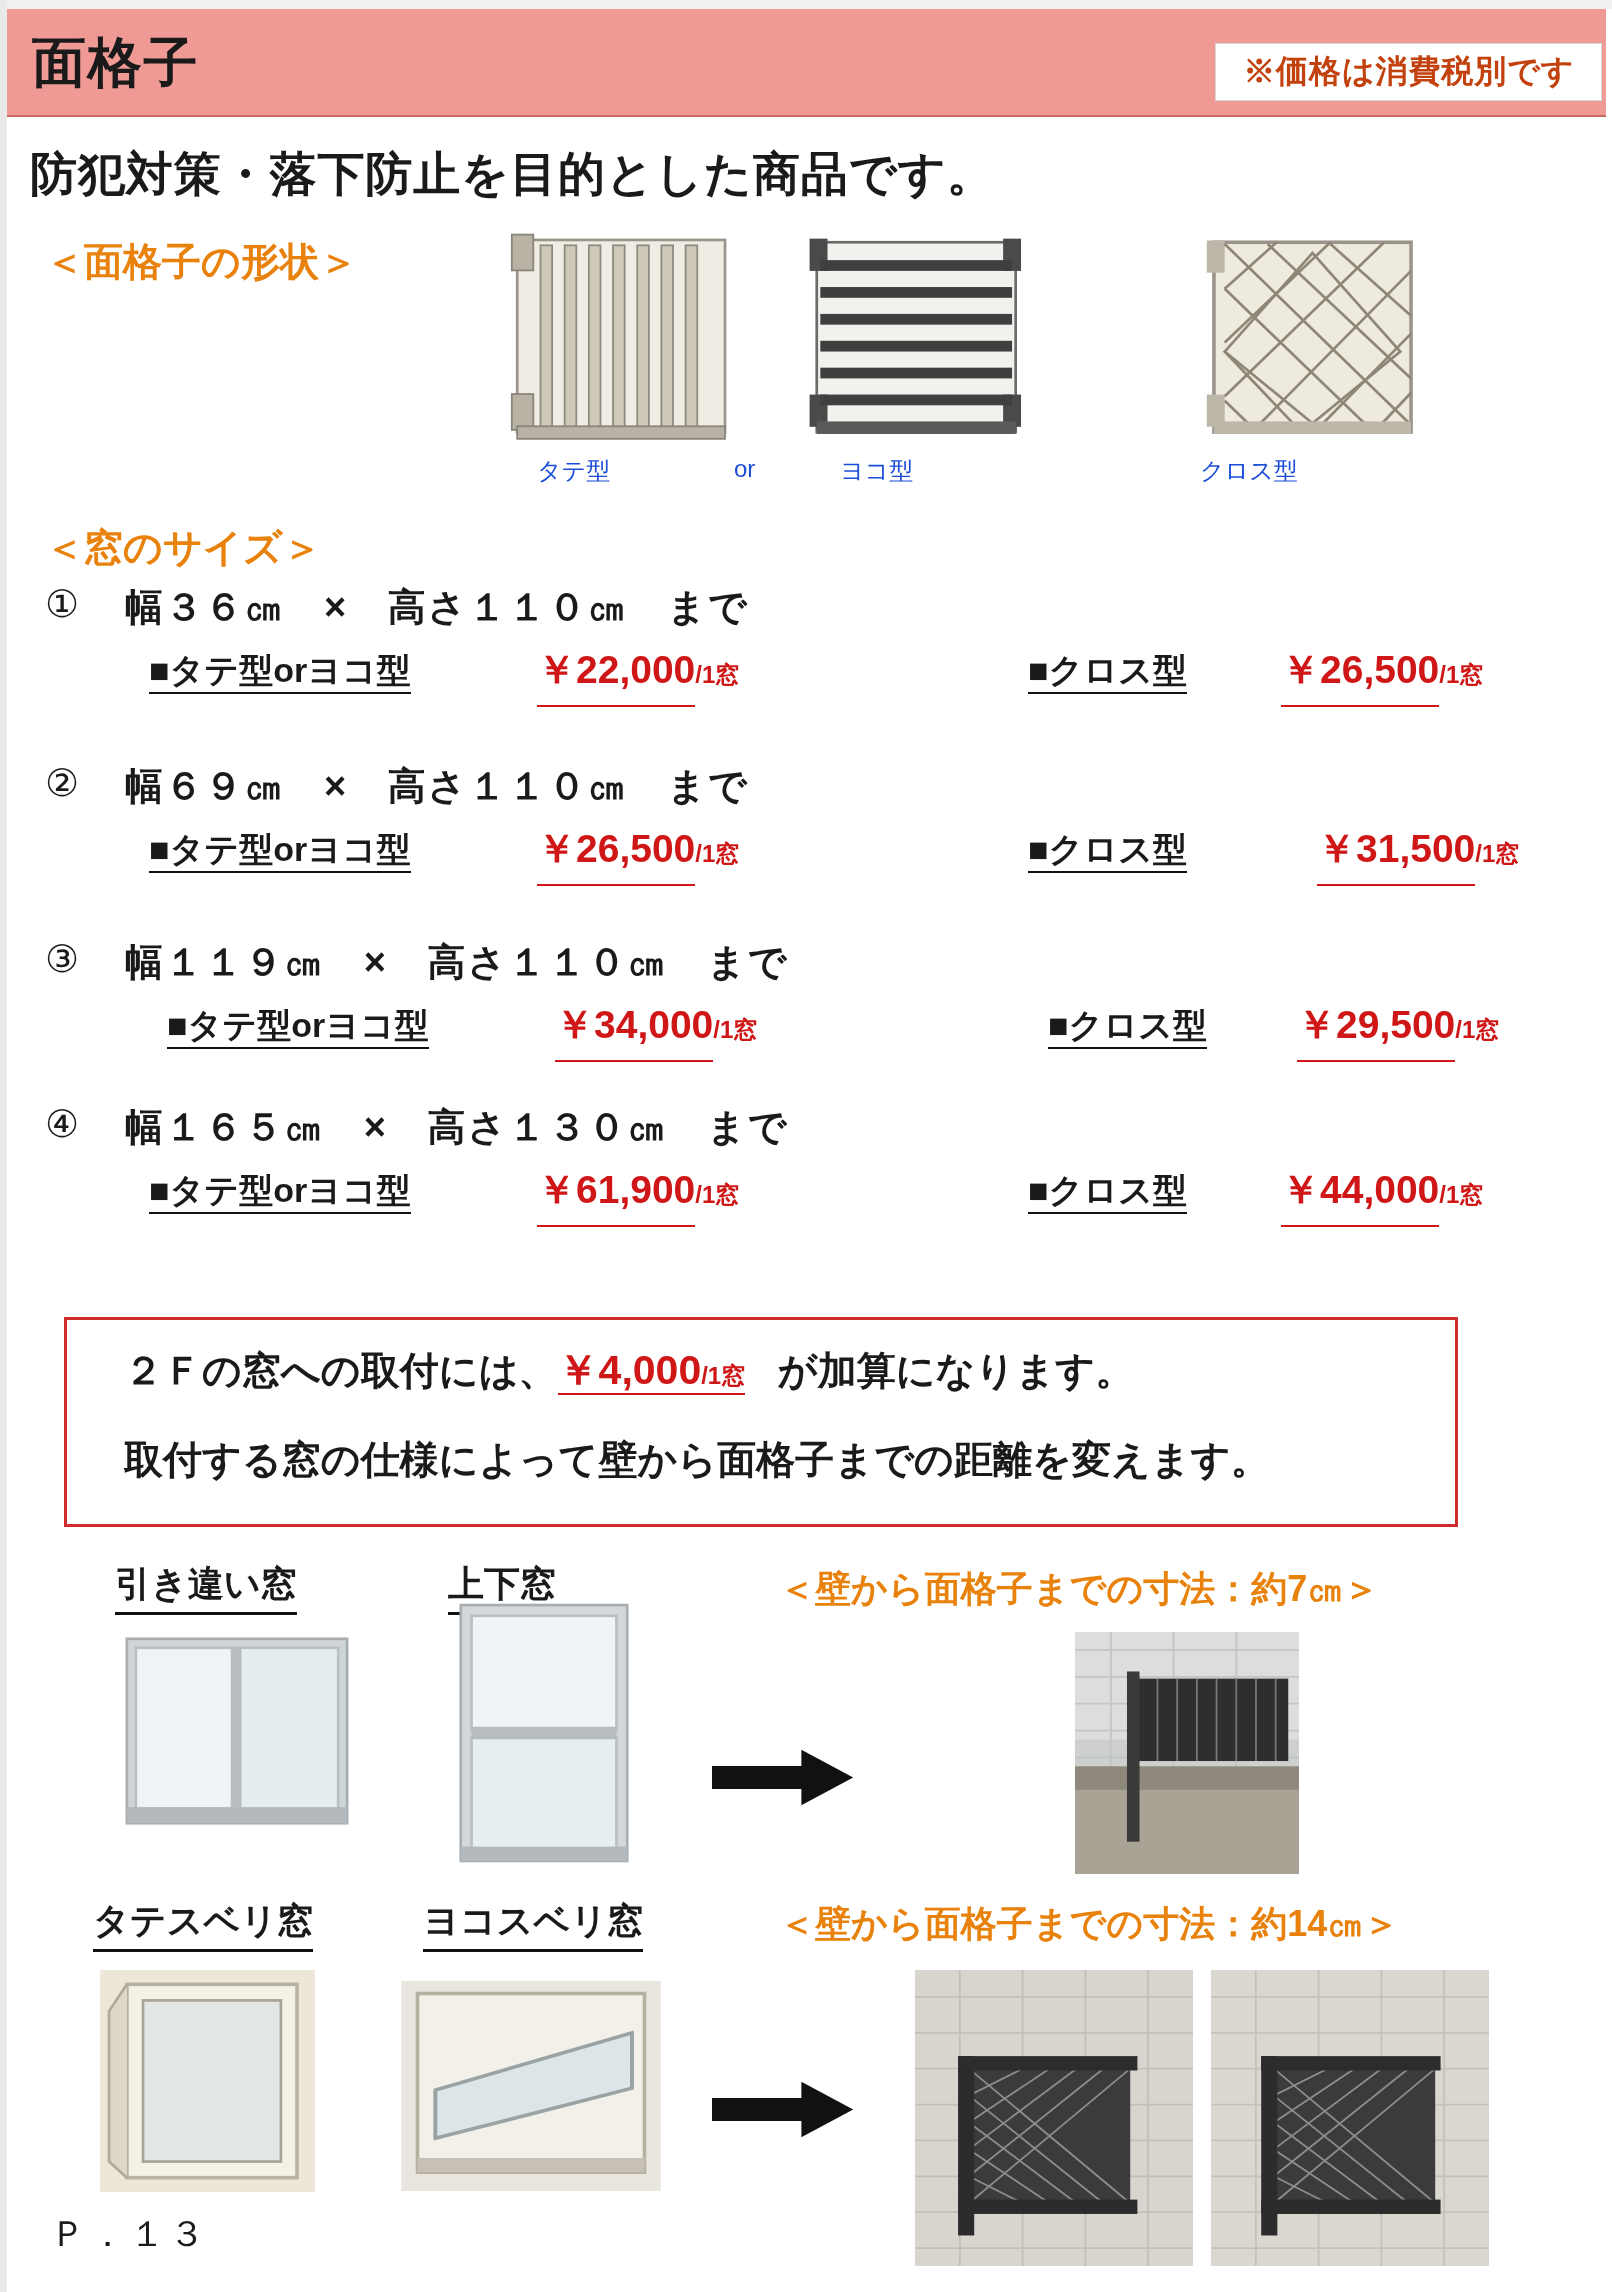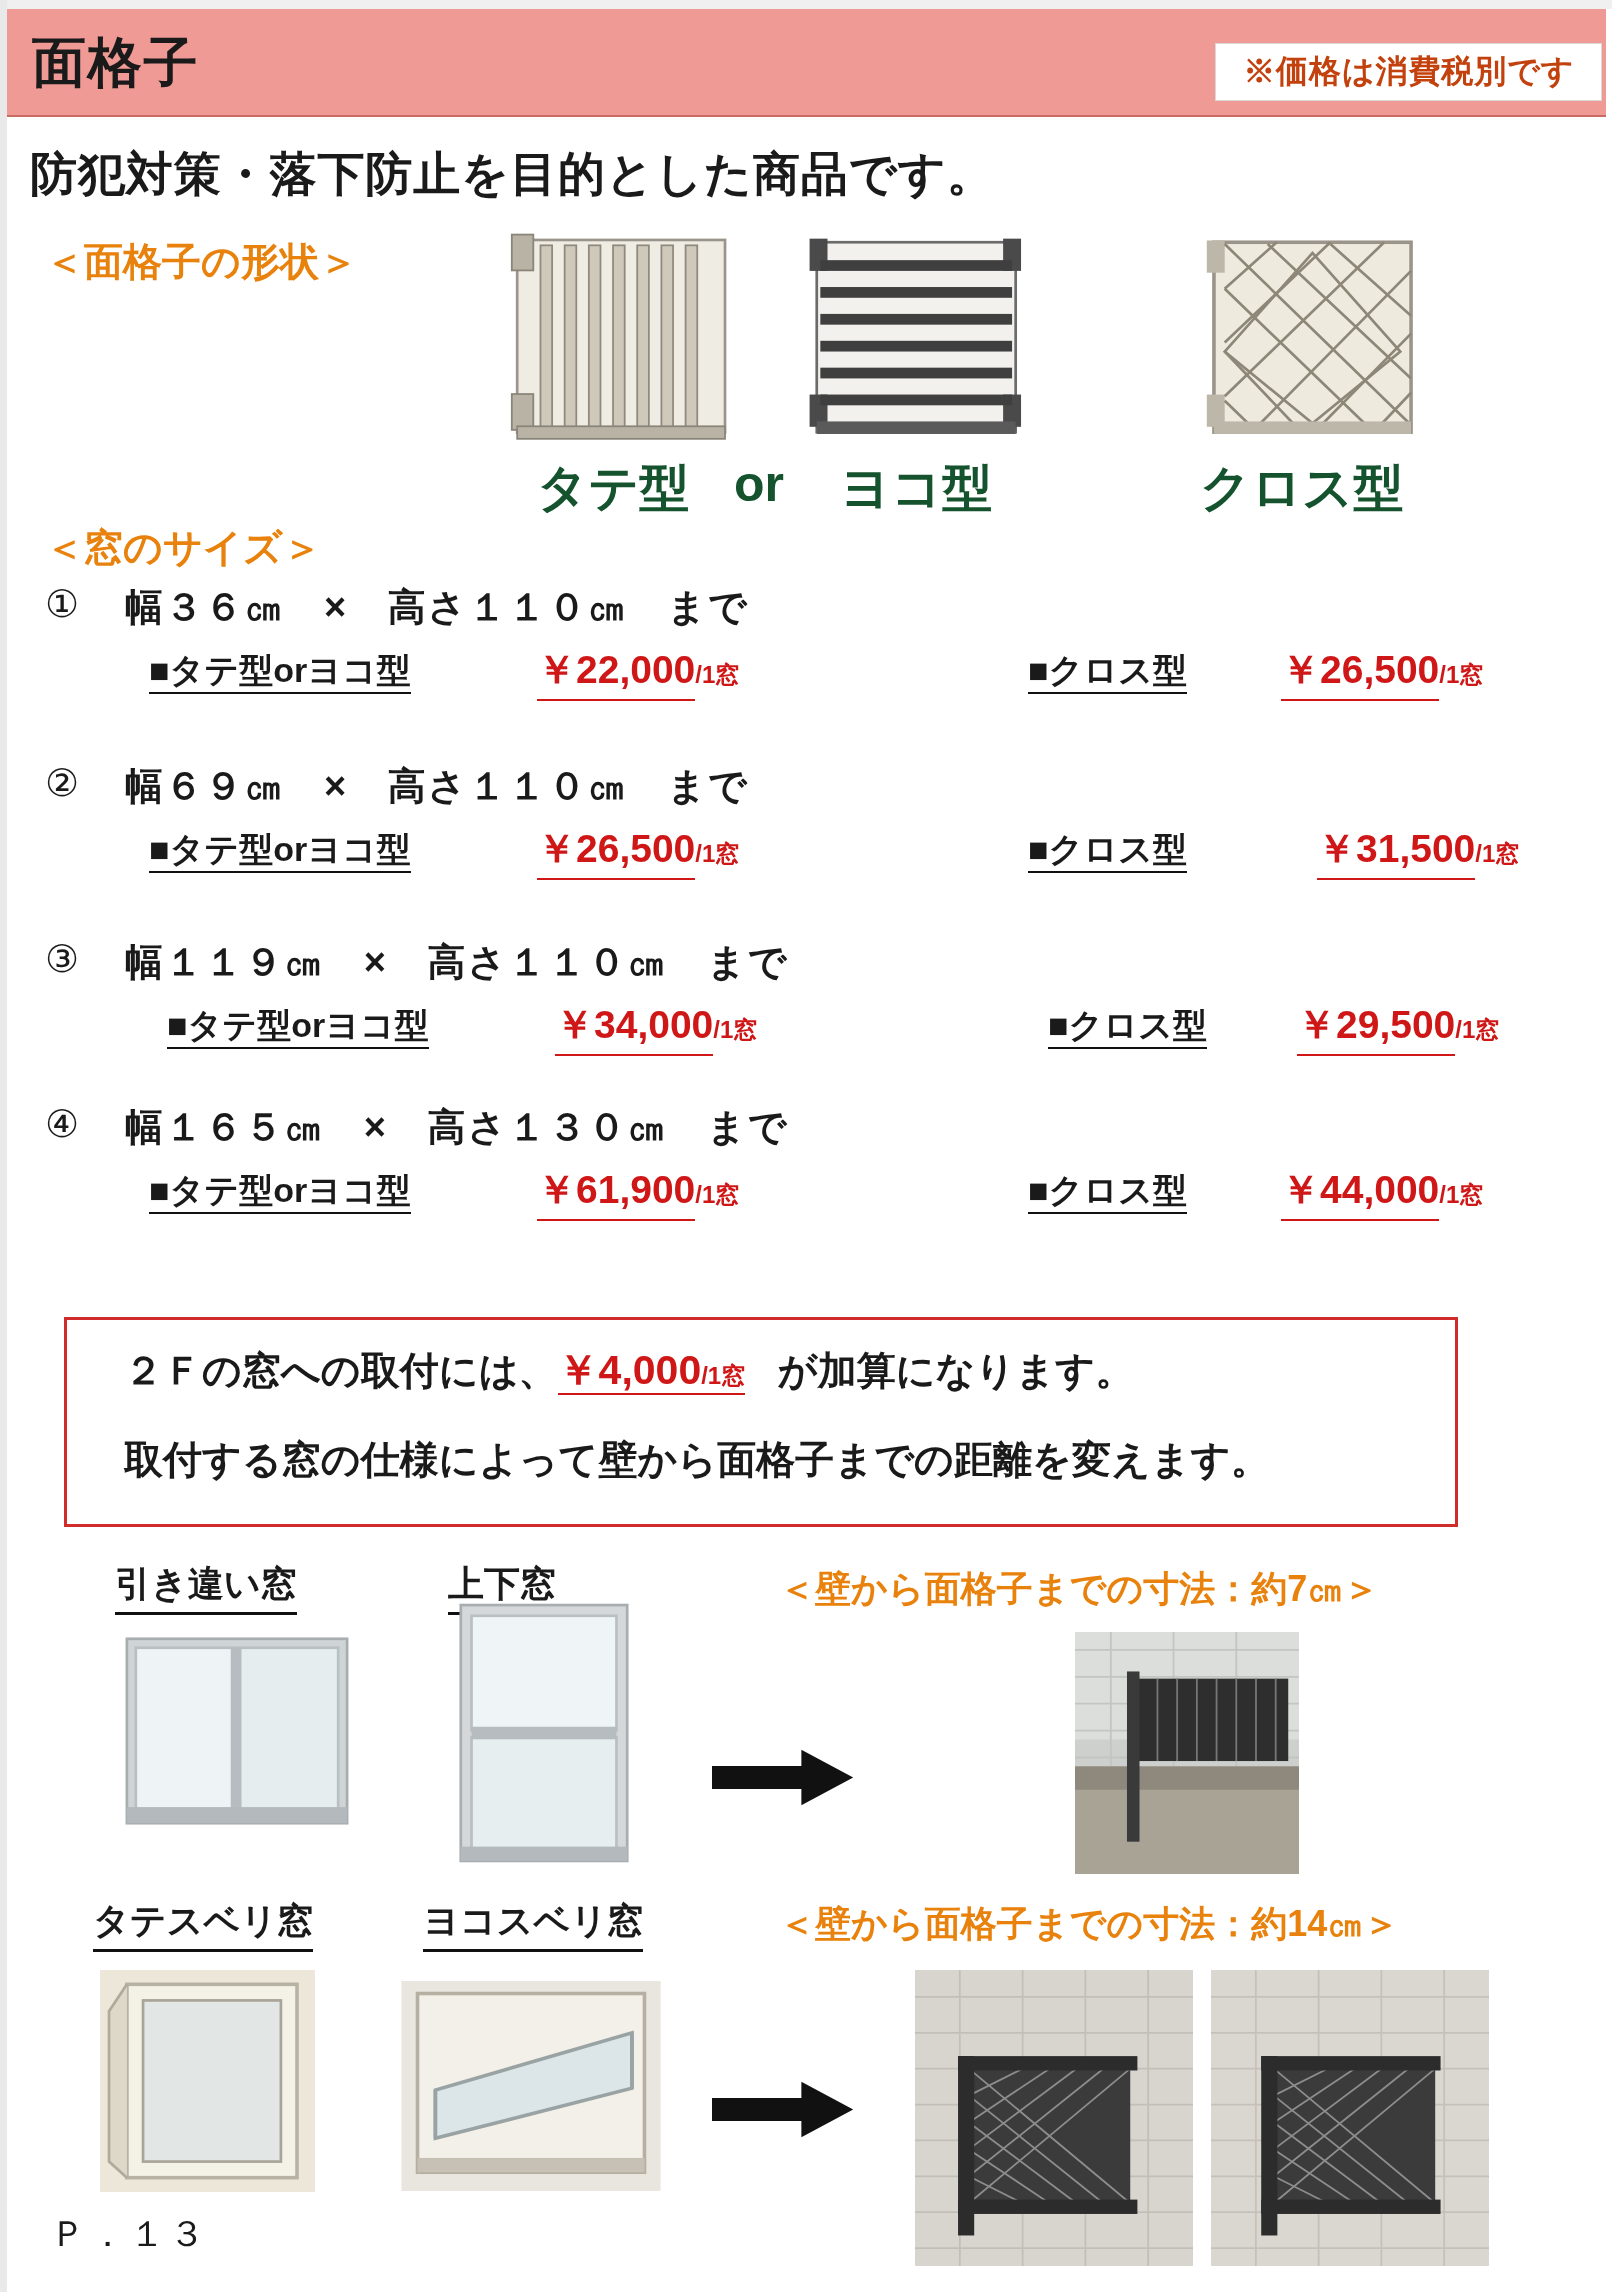--- a/index.html
+++ b/index.html
@@ -70,23 +70,23 @@
     font-size: 39px;
     font-weight: bold;
     color: #e8820c;
   }
 
   .shape-img {
     position: absolute;
   }
   .shape-label {
     position: absolute;
-    font-size: 50px;
-    font-weight: bold;
-    color: #14532d;
+    font-size: 24px;
+    font-weight: normal;
+    color: #1d4ed8;
   }
 
   
   .size-heading {
     position: absolute;
     top: 521px;
     left: 45px;
     font-size: 39px;
     font-weight: bold;
     color: #e8820c;
@@ -114,21 +114,21 @@
     white-space: nowrap;
   }
   .opt .u { border-bottom: 2.7px solid #111; padding-bottom: 3px; }
   .price {
     position: absolute;
     font-size: 39px;
     font-weight: bold;
     color: #cf1717;
     white-space: nowrap;
   }
-  .price .pu { border-bottom: 2.7px solid #cf1717; padding-bottom: 8px; margin-top: 26px; }
+  .price .pu { border-bottom: 2.7px solid #cf1717; padding-bottom: 14px; margin-top: 26px; }
   .price .per { font-size: 24px; }
 
   
   .note-box {
     position: absolute;
     left: 64px;
     top: 1317px;
     width: 1394px;
     height: 210px;
     border: 3.6px solid #d12c2c;

